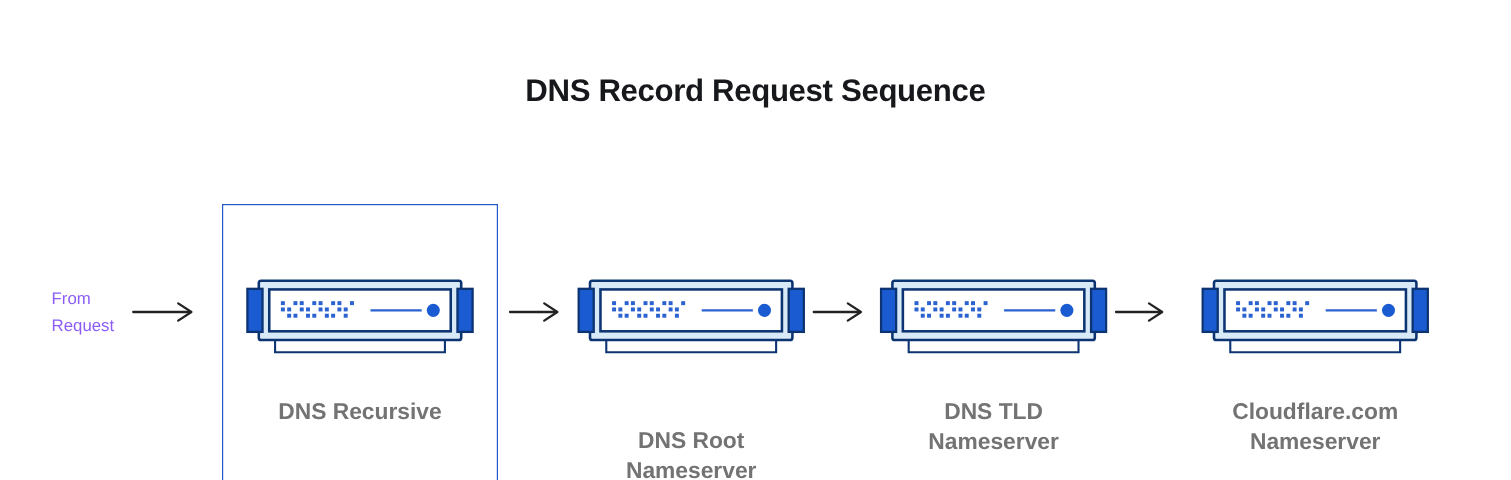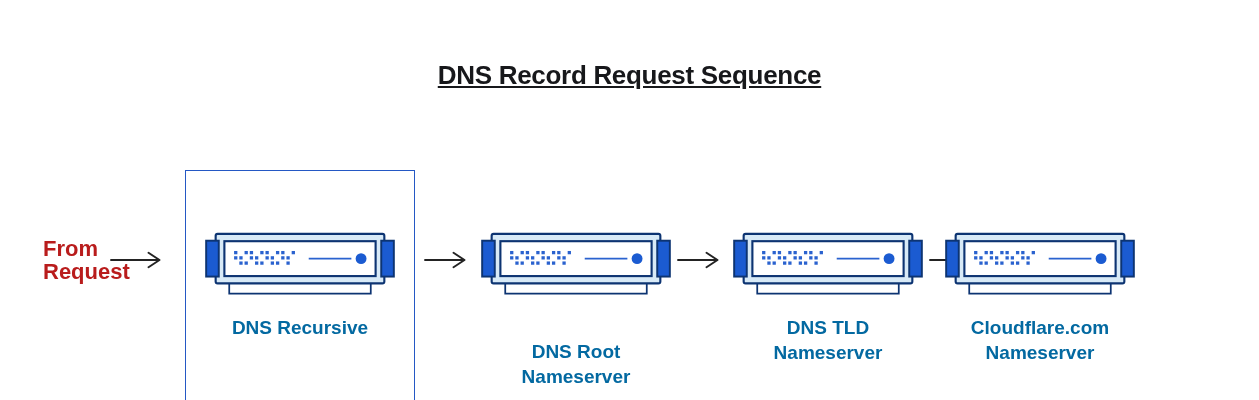--- a/index.html
+++ b/index.html
@@ -16,30 +16,29 @@
   .title {
     position: absolute;
     top: 60px;
     left: 0;
     width: 1259px;
     text-align: center;
     font-size: 26px;
     font-weight: 700;
     letter-spacing: -0.3px;
     color: #17181b;
-    text-decoration: underline;
   }
   .from-client {
     position: absolute;
     left: 43px;
     top: 237px;
-    font-size: 22px;
-    font-weight: 700;
+    font-size: 14px;
+    font-weight: 400;
     line-height: 23px;
-    color: #b91c1c;
+    color: #8b5cf6;
   }
   .arrow {
     position: absolute;
     top: 251px;
   }
   .arrow path {
     stroke: #232323;
     stroke-width: 1.9;
     fill: none;
     stroke-linecap: round;
@@ -57,31 +56,31 @@
   .node-col {
     position: absolute;
     top: 231px;
     width: 230px;
     display: flex;
     flex-direction: column;
     align-items: center;
   }
   .node-col .server-svg { display: block; }
   .node-label {
-    margin-top: 20px;
+    margin-top: 36px;
     text-align: center;
     font-size: 19px;
     font-weight: 700;
     line-height: 25px;
-    color: #0369a1;
+    color: #737373;
   }
   .col-1 { left: 185px; }
   .col-2 { left: 461px; gap: 24px; }
   .col-3 { left: 713px; align-items: center; }
-  .col-4 { left: 925px; }
+  .col-4 { left: 981px; }
   .defs-holder { position: absolute; width: 0; height: 0; overflow: hidden; }
 </style>
 </head>
 <body>
 
 <svg class="defs-holder" aria-hidden="true">
   <defs>
     <g id="sym-server">
 
       <path d="M25 52 L25 64.5 L171 64.5 L171 52" fill="#ffffff" stroke="#0d3472" stroke-width="1.8"></path>

